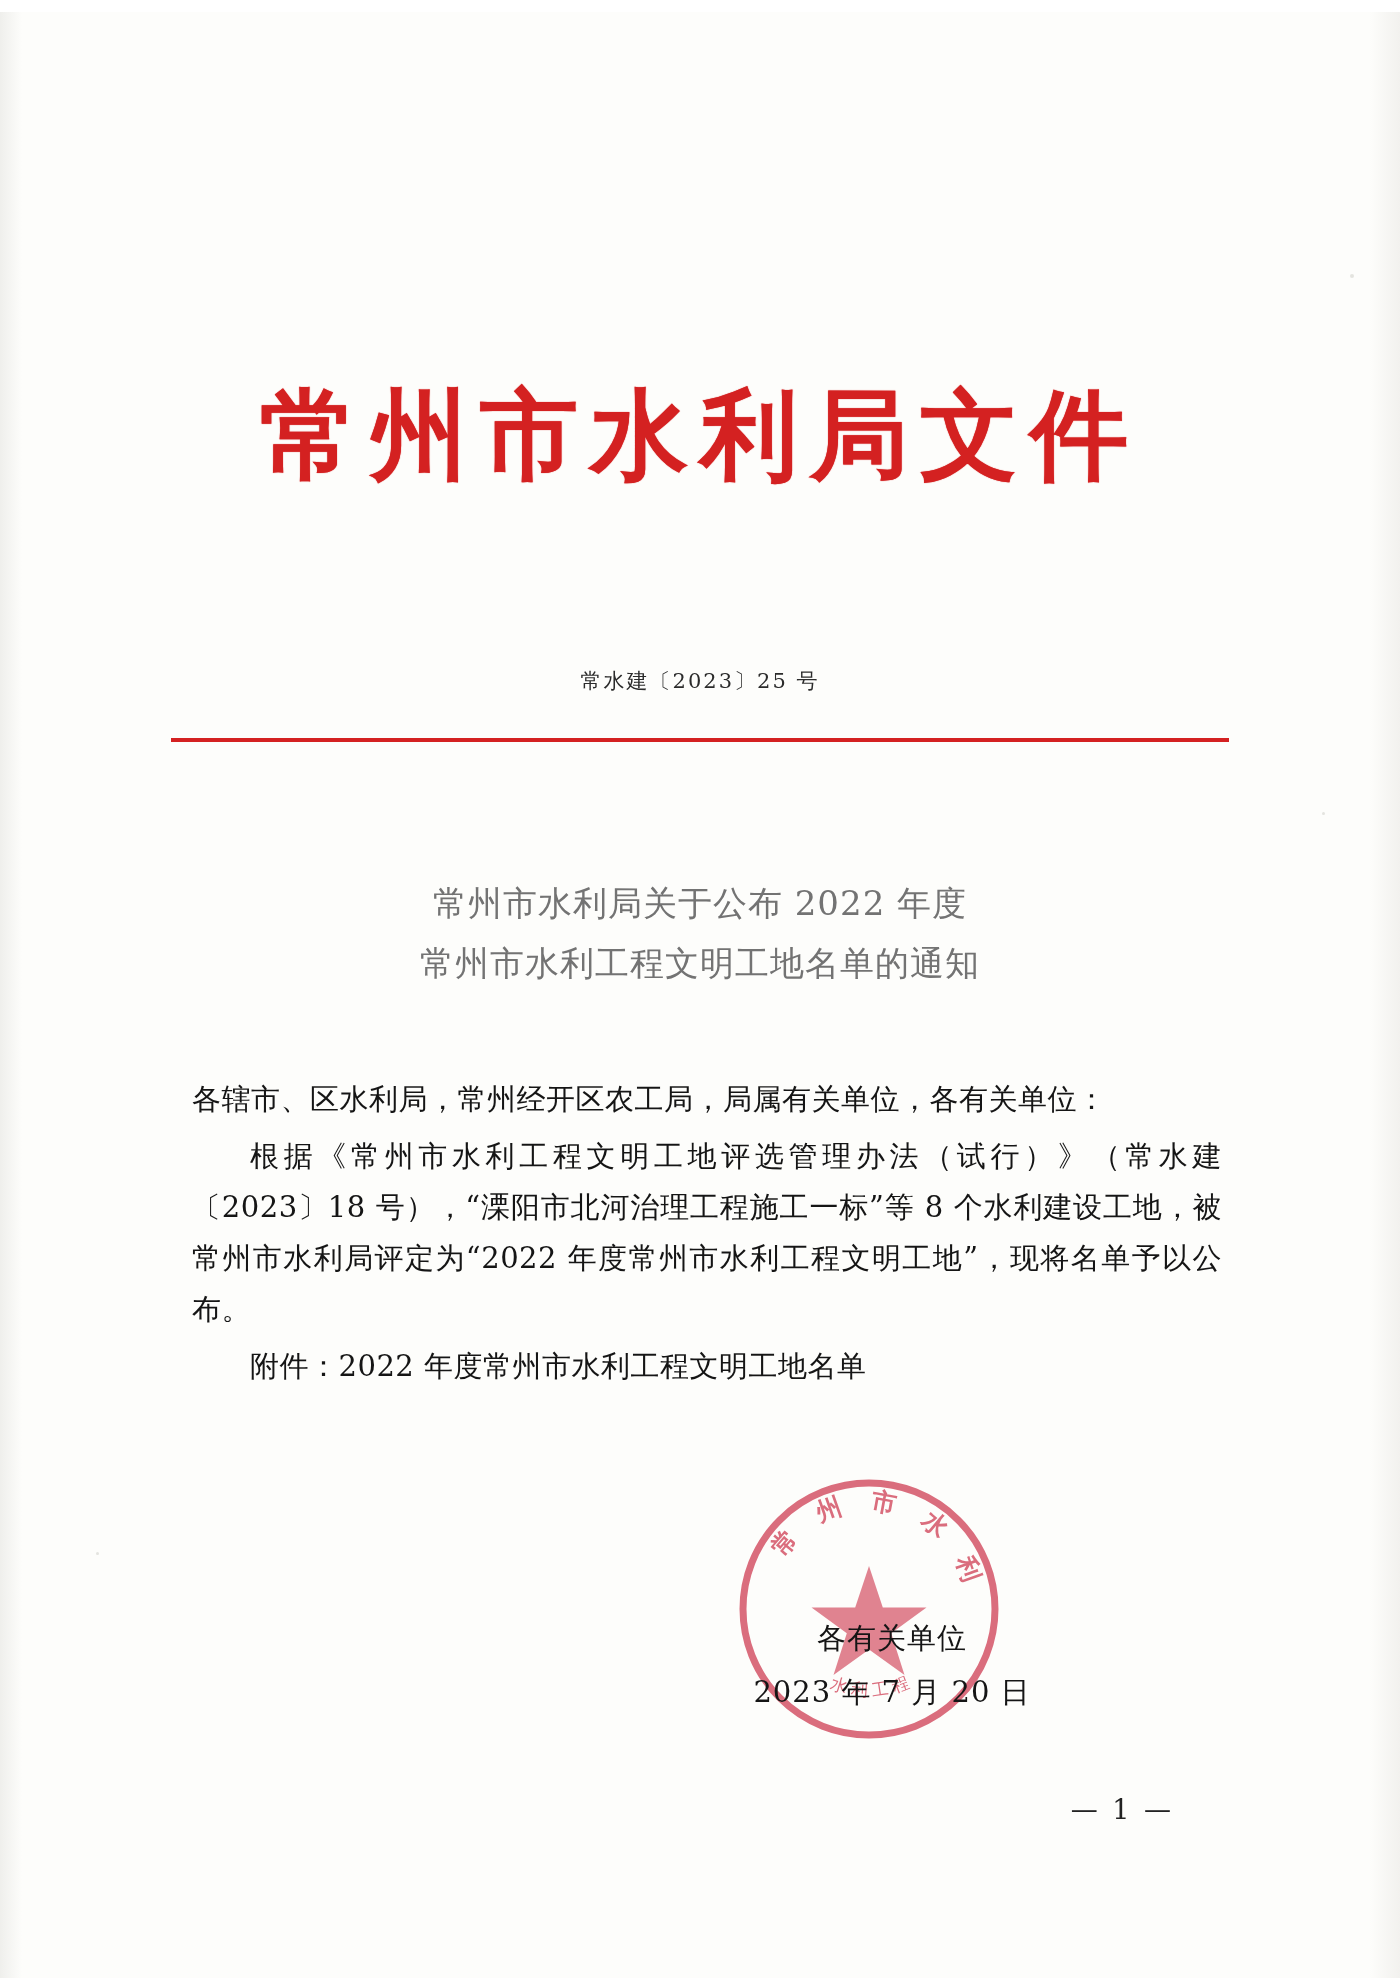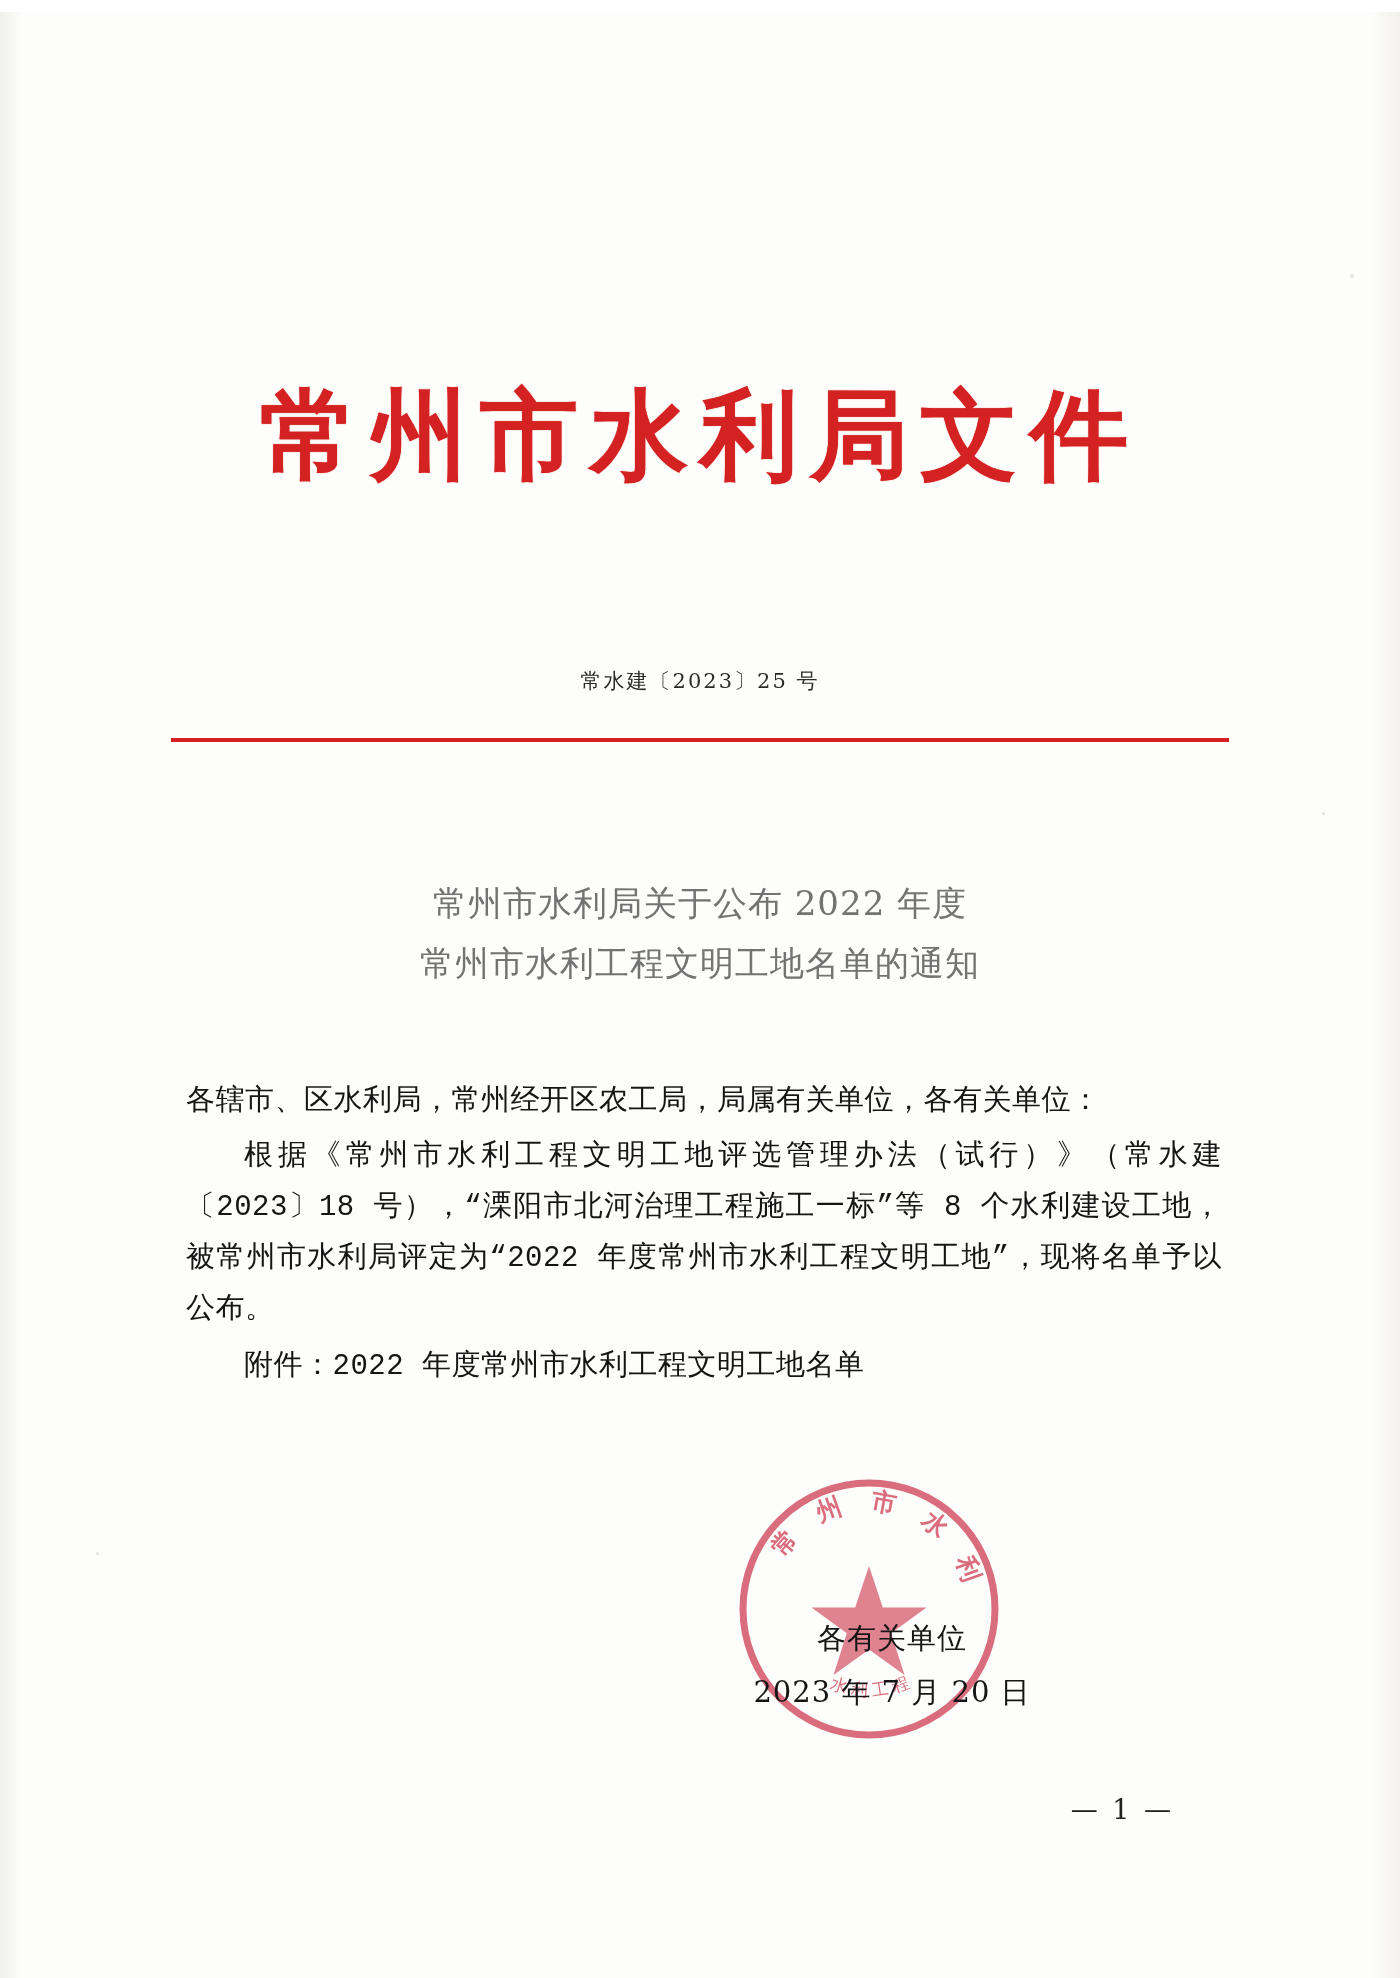--- a/index.html
+++ b/index.html
@@ -109,23 +109,23 @@
     left: 10px;
     top: 1062px;
     width: 1044px;
     font-size: 29px;
     line-height: 1.76;
     letter-spacing: 0.5px;
     color: #151515;
     text-align: justify;
   }
   .body-text p {
-    margin: 0 0 6px 8px;
-  }
-  .indent { text-indent: 2em; font-family: Liberation Mono, monospace; }
+    margin: 0 0 6px 14px;
+  }
+  .indent { text-indent: 2em; }
   .gap { margin-top: 22px; }
 
   
   .signature {
     position: absolute;
     right: 130px;
     top: 1600px;
     width: 420px;
     text-align: center;
     font-size: 29px;

